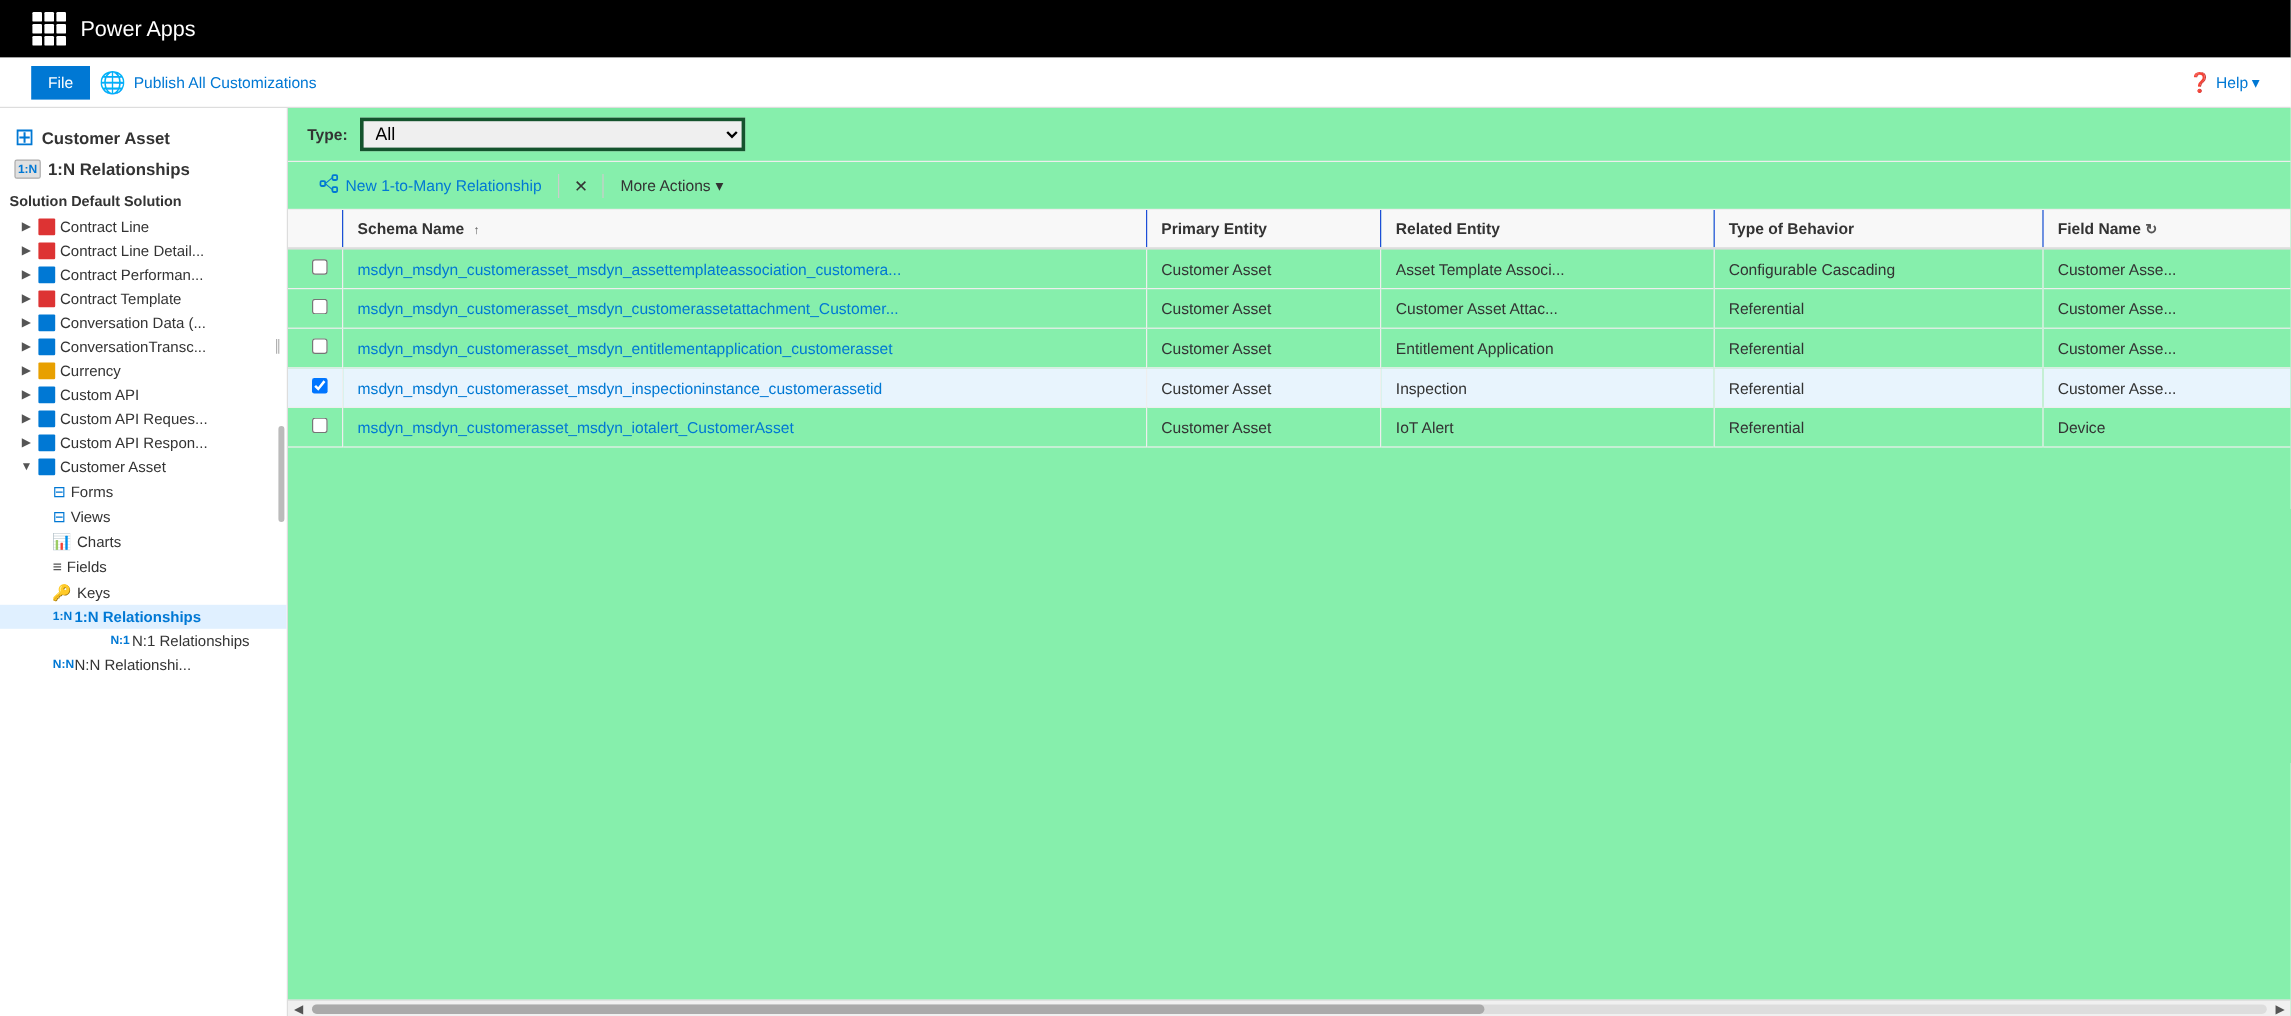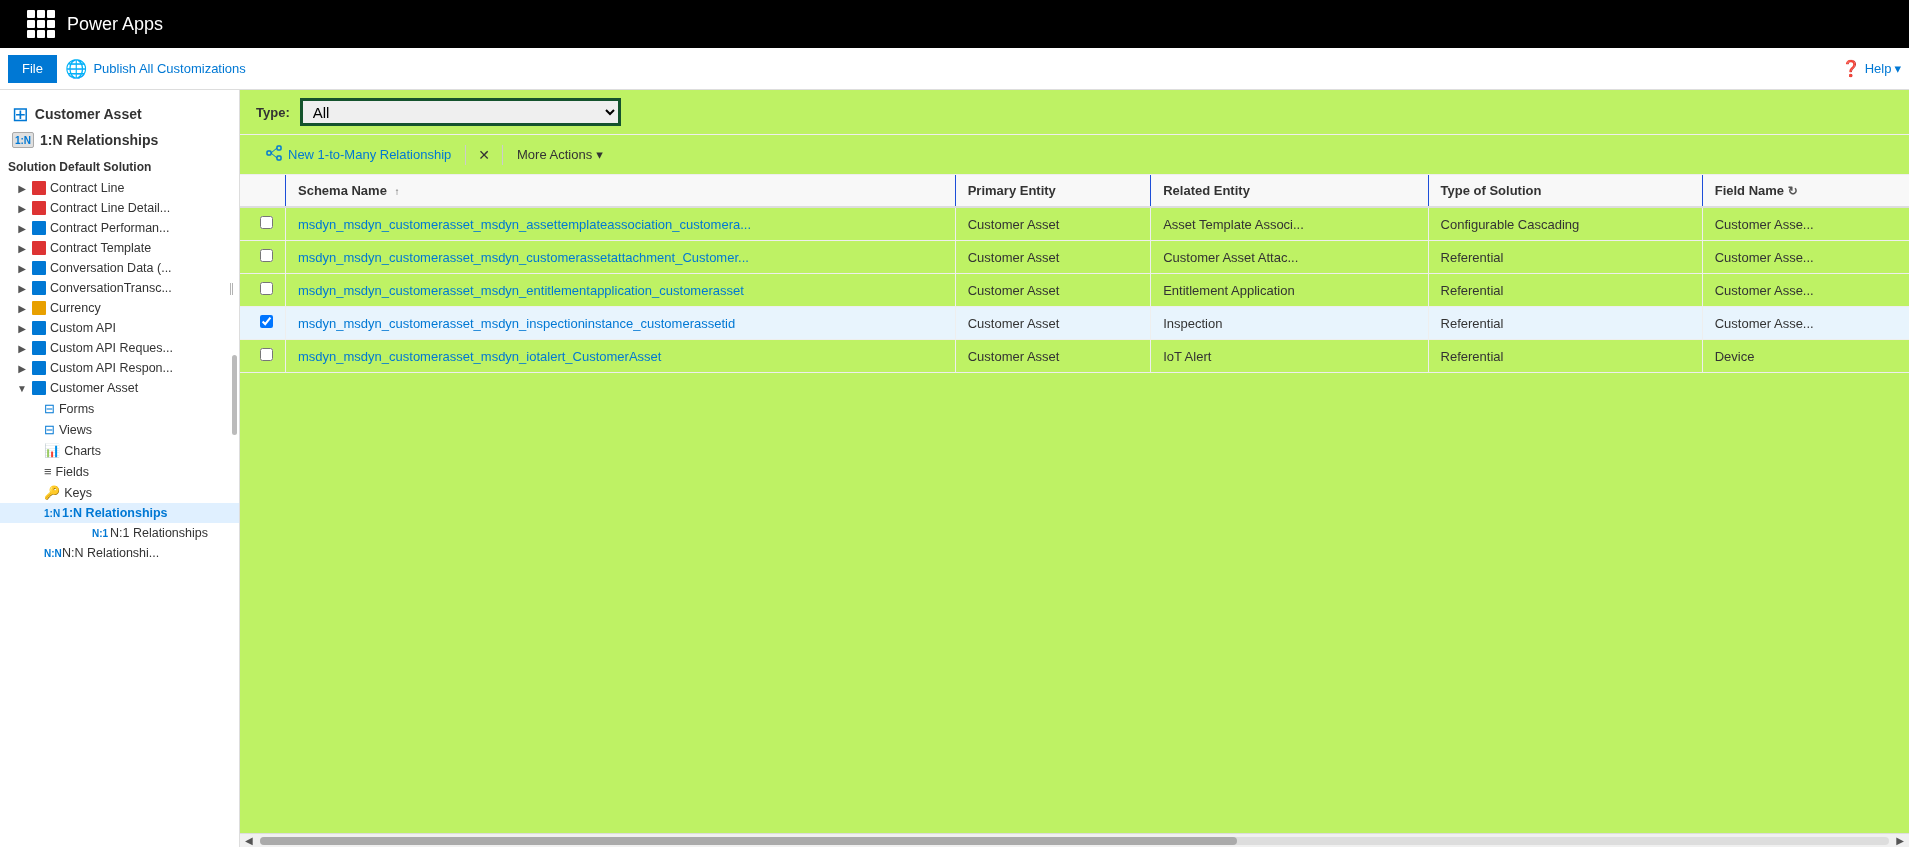--- a/index.html
+++ b/index.html
@@ -22,21 +22,21 @@
     .top-bar-waffle span { background: #fff; border-radius: 1px; }
     .top-bar-title { color: #fff; font-size: 18px; font-weight: 300; }
 
     
     .toolbar-bar {
       display: flex;
       align-items: center;
       height: 42px;
       background: #fff;
       border-bottom: 1px solid #ddd;
-      padding: 0 8px;
+      padding: 0 26px;
       gap: 8px;
     }
     .file-btn {
       background: #0078d4;
       color: #fff;
       border: none;
       padding: 4px 14px;
       font-size: 13px;
       cursor: pointer;
       height: 28px;
@@ -101,21 +101,21 @@
     }
     .tree-child.selected { background: #e0f0ff; color: #0078d4; font-weight: 600; }
     .tree-child .child-text { }
 
     
     .content {
       flex: 1;
       overflow: hidden;
       display: flex;
       flex-direction: column;
-      background: #bef264;
+      background: #86efac;
     }
     .type-row {
       display: flex; align-items: center; gap: 10px;
       padding: 8px 16px;
       border-bottom: 1px solid #eee;
     }
     .type-label { font-size: 13px; font-weight: 600; color: #333; }
     .type-select {
       width: 321px; height: 28px;
       border: 3px solid #14532d; padding: 2px 6px;
@@ -428,21 +428,21 @@
               <span>Schema Name</span>
               <span class="sort-icon">↑</span>
             </th>
             <th>
               <span>Primary Entity</span>
             </th>
             <th>
               <span>Related Entity</span>
             </th>
             <th>
-              <span>Type of Solution</span>
+              <span>Type of Behavior</span>
             </th>
             <th>
               <span>Field Name</span>
               <span class="refresh-icon">↻</span>
             </th>
           </tr>
         </thead>
         <tbody>
 
           <tr>

